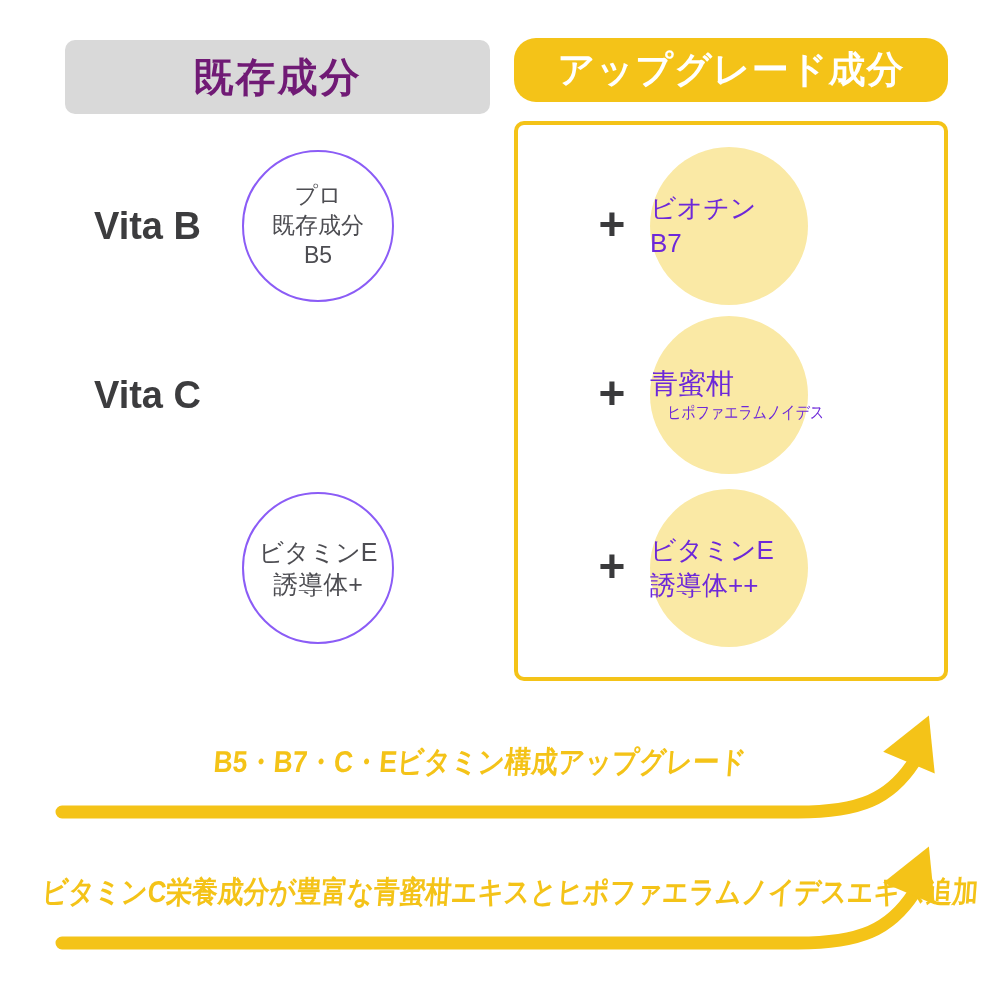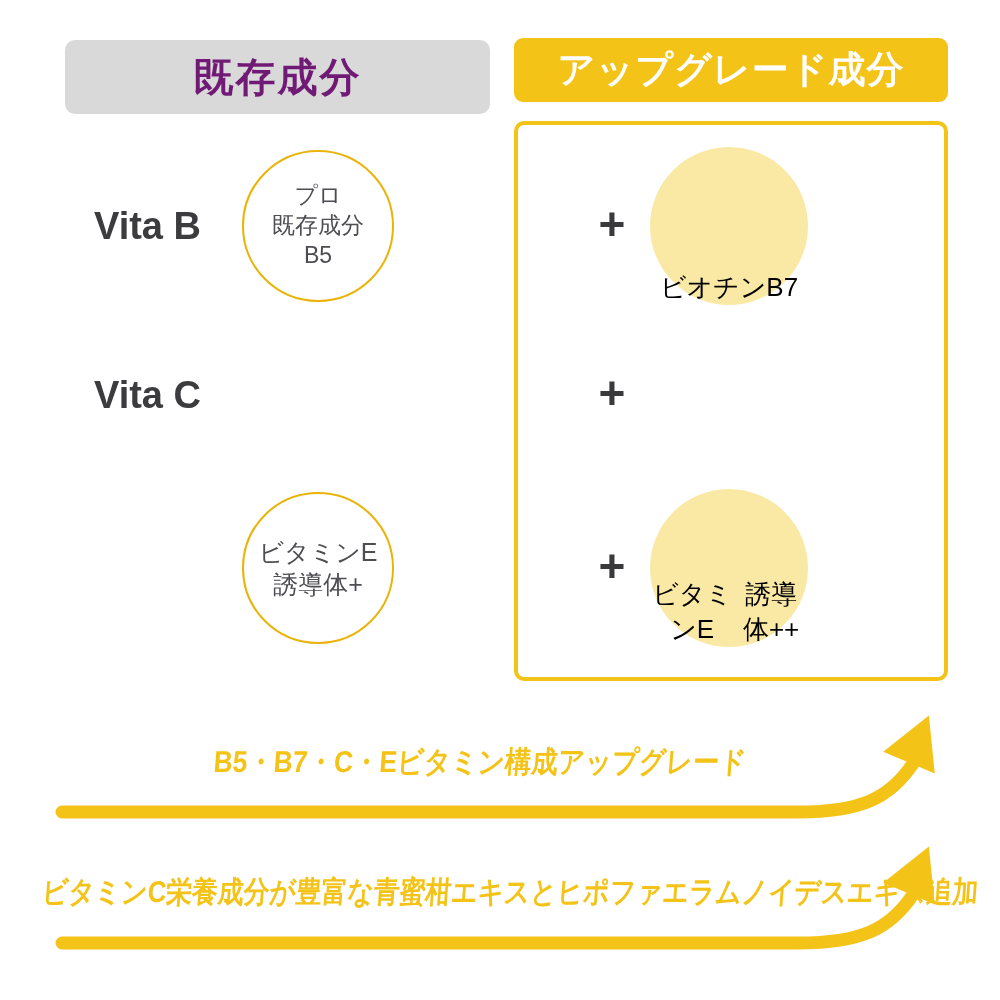--- a/index.html
+++ b/index.html
@@ -7,21 +7,21 @@
   body { font-family: "Liberation Sans", "DejaVu Sans", sans-serif; position: relative; overflow: hidden; }
 
   .gray-header {
     position: absolute; left: 65px; top: 40px; width: 425px; height: 74px;
     background: #D9D9D9; border-radius: 10px;
     display: flex; align-items: center; justify-content: center;
     font-size: 40px; font-weight: bold; color: #701a75; letter-spacing: 2px;
   }
   .yellow-header {
     position: absolute; left: 514px; top: 38px; width: 434px; height: 64px;
-    background: #F4C318; border-radius: 9px;
+    background: #F4C318; border-radius: 22px;
     display: flex; align-items: center; justify-content: center;
     font-size: 37px; font-weight: bold; color: #ffffff; letter-spacing: 1px;
   }
   .upgrade-box {
     position: absolute; left: 514px; top: 121px; width: 434px; height: 560px;
     border: 4px solid #F4C318; border-radius: 10px; background: #ffffff;
   }
 
   .row { position: absolute; left: 0; width: 1000px; height: 160px; }
   .row-1 { top: 146px; }
@@ -29,36 +29,36 @@
   .row-3 { top: 488px; }
 
   .vita-label {
     position: absolute; left: 94px; top: 50%; transform: translateY(-50%);
     width: 140px; text-align: left;
     font-size: 38px; font-weight: bold; color: #3C3C3E;
   }
   .left-circle {
     position: absolute; left: 242px; top: 50%; transform: translateY(-50%);
     width: 152px; height: 152px; border-radius: 50%;
-    border: 2px solid #eab308; background: #ffffff;
+    border: 2px solid #8b5cf6; background: #ffffff;
     display: flex; flex-direction: column; align-items: center; justify-content: center;
     color: #4D4D52; font-size: 25px; line-height: 1.28; text-align: center;
   }
   .left-circle.three-line { font-size: 23px; line-height: 1.3; }
   .plus-sign {
     position: absolute; left: 590px; top: 50%; transform: translateY(-54%);
     width: 44px; text-align: center;
     font-size: 46px; font-weight: bold; color: #3A3A3C;
   }
   .right-circle {
     position: absolute; left: 650px; top: 50%; transform: translateY(-50%);
     width: 158px; height: 158px; border-radius: 50%;
     background: #FAE9A5;
-    display: flex; flex-direction: row; align-items: flex-end; justify-content: center;
-    color: #000000; font-size: 26px; line-height: 1.35; text-align: center;
+    display: flex; flex-direction: column; align-items: flex-start; justify-content: center;
+    color: #6d28d9; font-size: 26px; line-height: 1.35; text-align: center;
   }
   .right-circle .big-line { font-size: 28px; }
   .right-circle .small-line {
     font-size: 17px; transform: scaleX(0.82); white-space: nowrap; letter-spacing: 0;
   }
 
   .arrow-caption {
     position: absolute; color: #F4C318; font-weight: bold; white-space: nowrap;
   }
   .caption-1 {
@@ -91,20 +91,24 @@
   <div class="plus-sign">+</div>
   <div class="right-circle">
     <span>ビオチン</span>
     <span>B7</span>
   </div>
 </div>
 
 <div class="row row-2">
   <div class="vita-label">Vita C</div>
   <div class="plus-sign">+</div>
+  <div class="right-circle">
+    <span class="big-line">青蜜柑</span>
+    <span class="small-line">ヒポファエラムノイデス</span>
+  </div>
 </div>
 
 <div class="row row-3">
   <div class="left-circle">
     <span>ビタミンE</span>
     <span>誘導体+</span>
   </div>
   <div class="plus-sign">+</div>
   <div class="right-circle">
     <span>ビタミンE</span>

